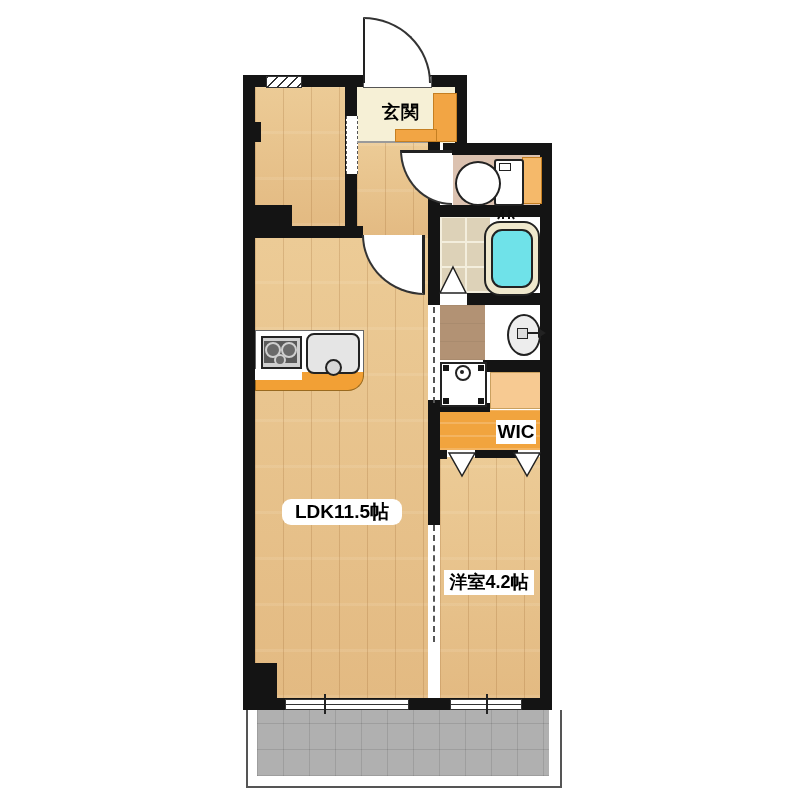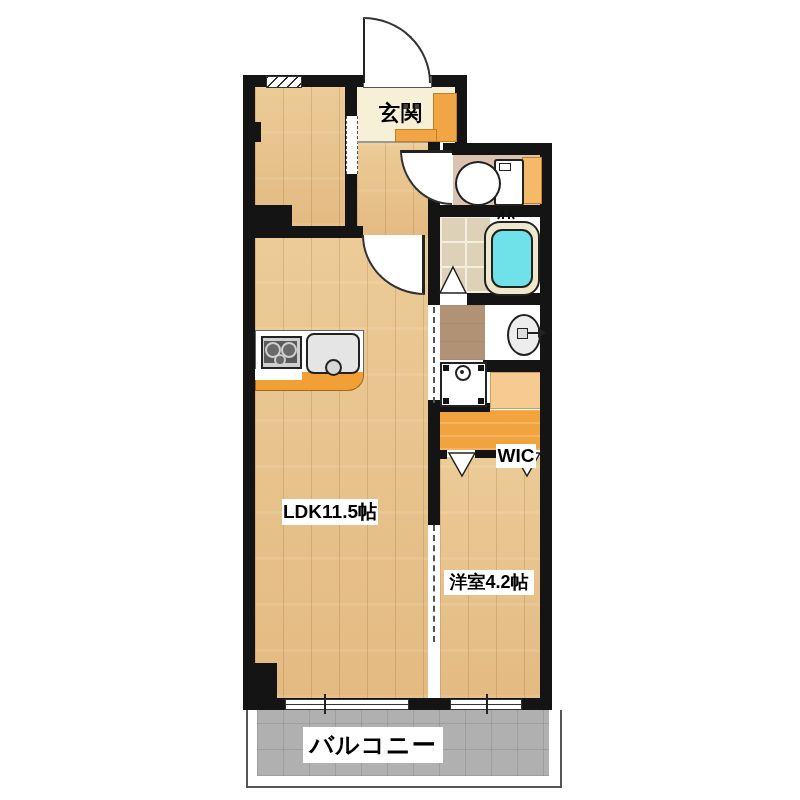--- a/index.html
+++ b/index.html
@@ -161,19 +161,18 @@
   <div class="balcony-floor" style="left:257px;top:710px;width:292px;height:66px;"></div>
   <div class="win" style="left:285px;top:699px;width:122px;height:9px;">
       <div class="mid"></div>
     </div>
   <div class="win" style="left:450px;top:699px;width:70px;height:9px;">
       <div class="mid"></div>
     </div>
   <div class="tick" style="left:324px;top:694px;height:20px;"></div>
   <div class="tick" style="left:486px;top:694px;height:20px;"></div>
 
-  <div class="room-label" style="left:368px;top:99px;width:66px;height:28px;font-size:21px;background:transparent;">玄関</div>
-  <div class="room-label" style="left:282px;top:499px;width:96px;height:26px;font-size:19px;letter-spacing:0;">LDK11.5帖</div>
+  <div class="room-label" style="left:368px;top:99px;width:66px;height:28px;font-size:18px;background:transparent;">玄関</div>
+  <div class="room-label" style="left:282px;top:499px;width:120px;height:26px;font-size:19px;letter-spacing:0;border-radius:9px;">LDK11.5帖</div>
   <div class="room-label" style="left:444px;top:570px;width:90px;height:25px;font-size:18px;letter-spacing:0;">洋室4.2帖</div>
-  <div class="room-label" style="left:496px;top:420px;width:40px;height:24px;font-size:19px;letter-spacing:0;margin-top:24px;">WIC</div>
-  <div class="room-label" style="left:303px;top:727px;width:140px;height:36px;font-size:24px;">バルコニー</div>
+  <div class="room-label" style="left:496px;top:420px;width:40px;height:24px;font-size:19px;letter-spacing:0;">WIC</div>
 
 </div>
 
 </body></html>

